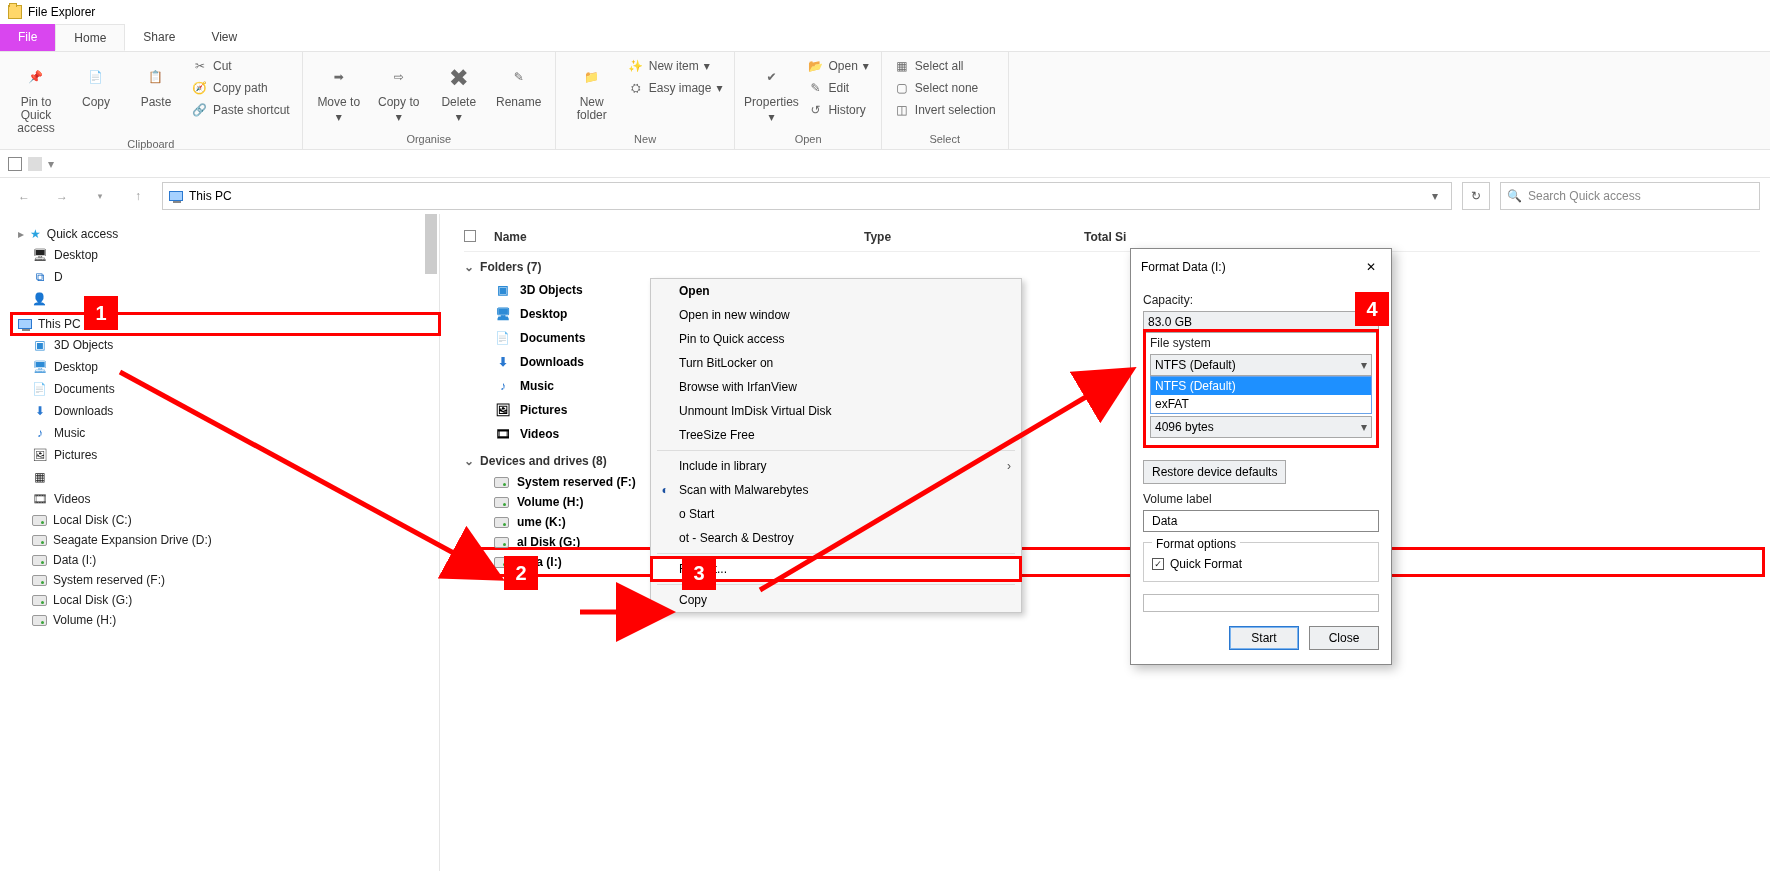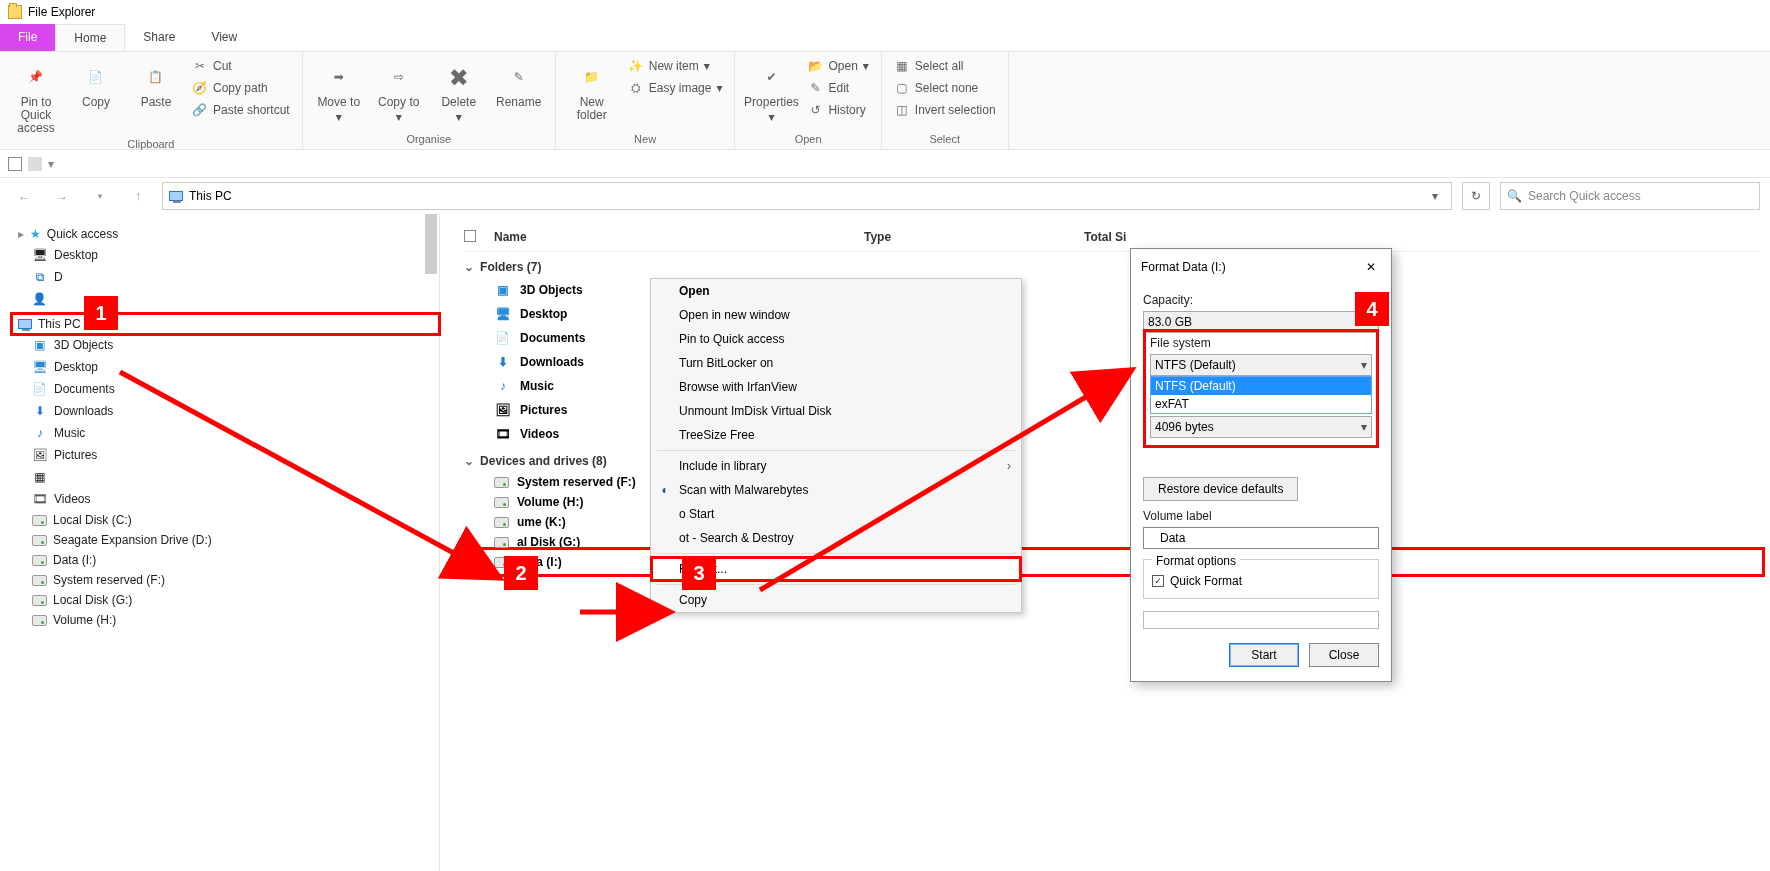--- a/index.html
+++ b/index.html
@@ -76,29 +76,29 @@
 .dlg-title { display:flex; align-items:center; justify-content:space-between; padding:8px 10px; }
 .dlg-close { width:20px; height:20px; display:flex; align-items:center; justify-content:center; }
 .dlg-body { padding: 0 12px 14px; }
 .lbl { margin-top: 8px; display:block; color:#222; }
 .sel { width:100%; height:22px; border:1px solid #a8a8a8; background:#eef0f2; padding:0 4px; display:flex; align-items:center; justify-content:space-between; margin-top:4px; }
 .sel .car { color:#555; }
 .fs-box { border: 3px solid red; padding: 4px 4px 7px; margin-top: -4px; position: relative; }
 .dropdown-open { border:1px solid #6aa3e9; margin-top:0; }
 .opt { padding:2px 4px; }
 .opt.sel-hl { background:#1e90ff; color:#fff; }
-.btn { border:1px solid #a8a8a8; background:#eef0f2; padding:4px 14px; margin-top:29px; }
+.btn { border:1px solid #a8a8a8; background:#eef0f2; padding:4px 8px; margin-top:12px; }
 .fieldset { border:1px solid #ccc; margin-top:10px; padding:8px 8px 10px; }
 .fieldset .legend { position:relative; top:-14px; background:#fff; padding:0 4px; display:inline-block; }
 .progress { height:18px; border:1px solid #bbb; margin-top:12px; }
 .dlg-actions { display:flex; justify-content:flex-end; gap:10px; margin-top:14px; }
 .dlg-actions .abtn { width:70px; text-align:center; padding:4px 0; border:1px solid #888; background:#eef0f2; }
 .dlg-actions .abtn.primary { border:1px solid #2a78d0; box-shadow: inset 0 0 0 1px #7ab3ef; }
 
-.txt-input { width:100%; height:22px; border:1px solid #888; padding:0 16px; margin-top:4px; }
+.txt-input { width:100%; height:22px; border:1px solid #888; padding:0 8px; margin-top:4px; }
 
 
 .callout { position:absolute; width:34px; height:34px; background:red; color:#fff; font-size:20px; font-weight:700; display:flex; align-items:center; justify-content:center; z-index:50; }
 .arrow-svg { position:absolute; z-index:40; pointer-events:none; }
 
 
 .ico-pc { width:14px; height:10px; border:1px solid #2a78d0; background:#a6d1ff; position:relative; }
 .ico-pc::after { content:""; position:absolute; left:3px; bottom:-3px; width:8px; height:2px; background:#888; }
 .ico-drive { width:15px; height:11px; background:#e8e8e8; border:1px solid #999; border-radius:2px; position:relative; }
 .ico-drive::after{content:"";position:absolute;right:2px;bottom:1px;width:3px;height:3px;background:#3ba53b;border-radius:50%;}

